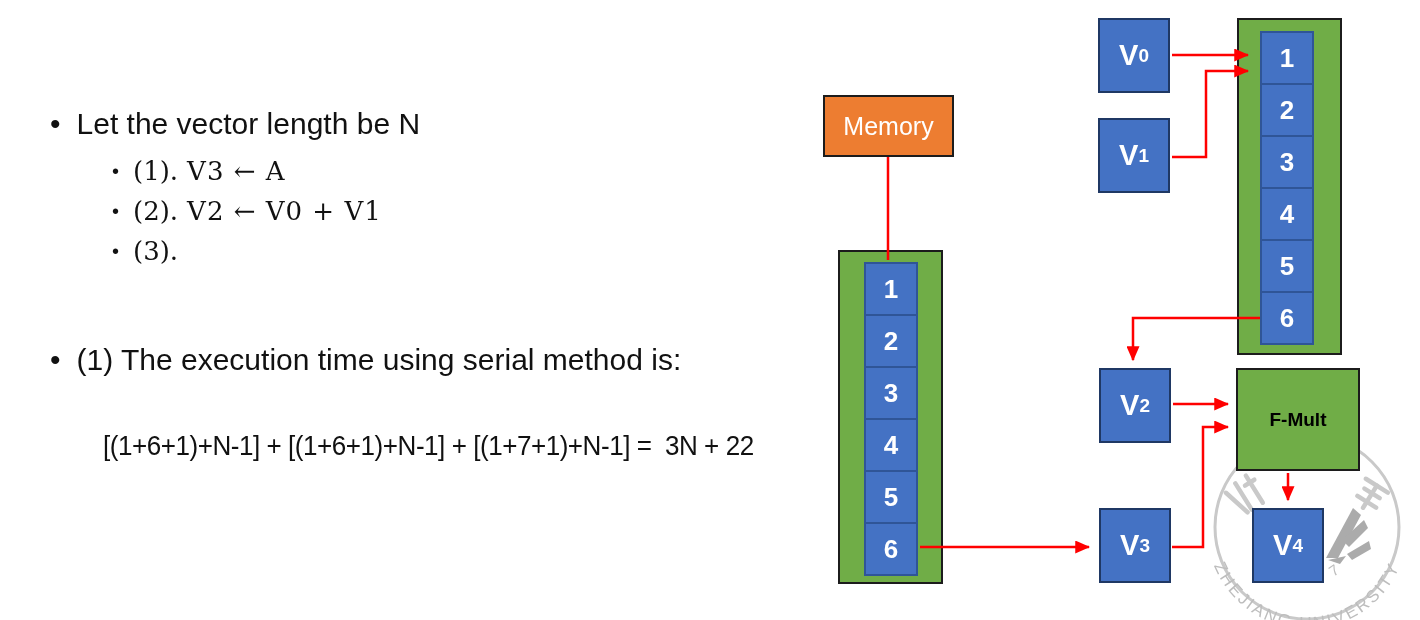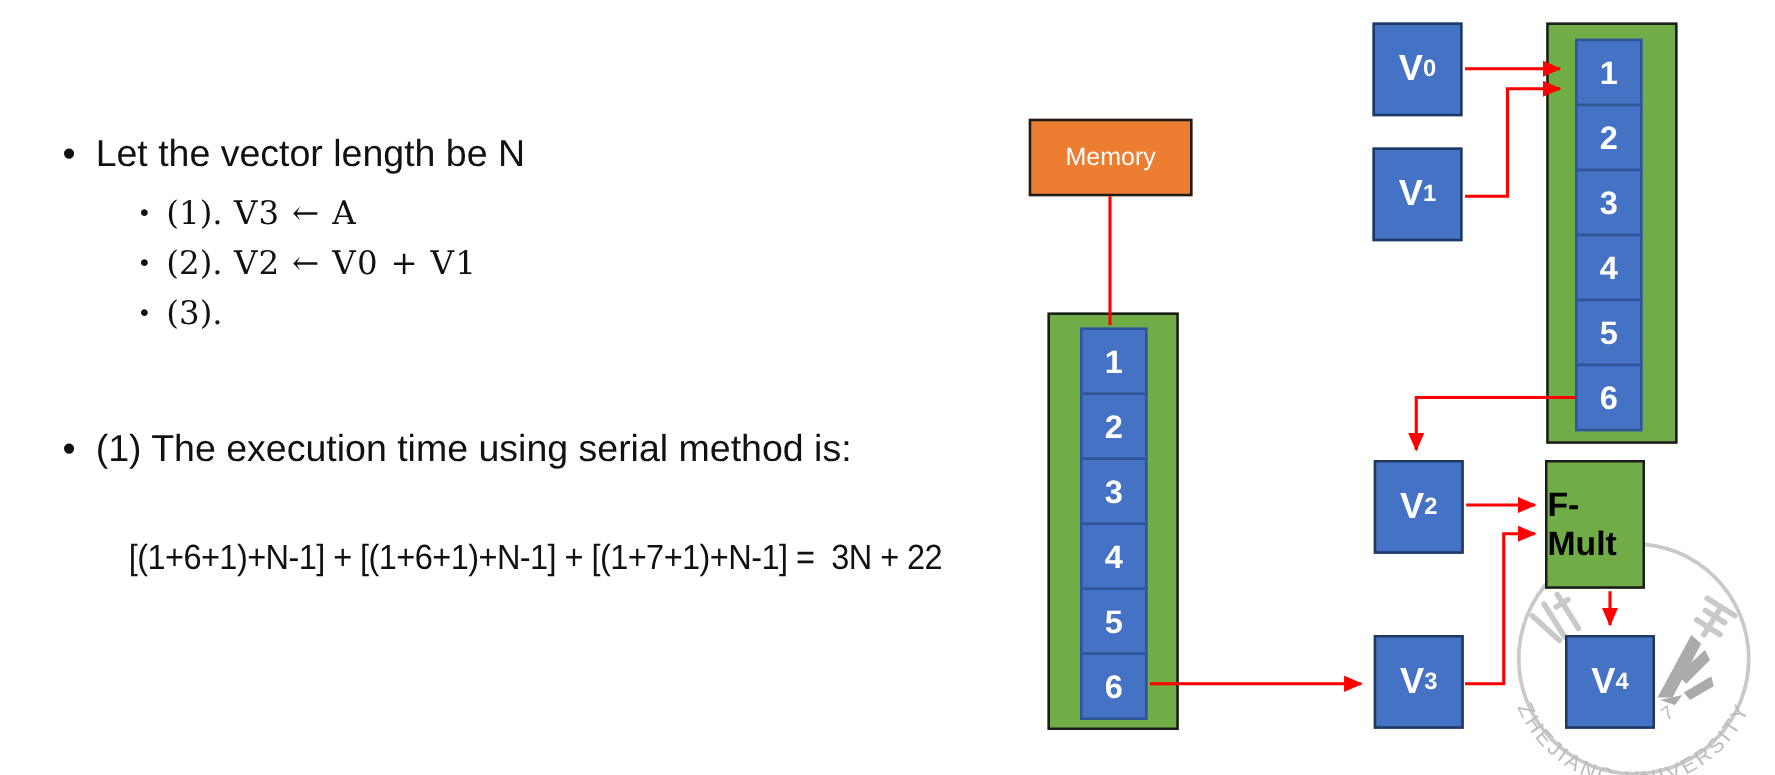--- a/index.html
+++ b/index.html
@@ -25,21 +25,21 @@
   .s3{left:112px;top:237px;}
   .formula{
     left:103px;top:430px;font-size:28px;letter-spacing:-0.5px;white-space:pre;
     transform:scaleX(0.93);transform-origin:0 0;font-weight:500;
   }
 
   
   .memory-box{
     left:823px;top:95px;width:131px;height:62px;background:#ED7D31;
     border:2px solid #1c1c1c;display:flex;align-items:center;justify-content:center;
-    color:#fff;font-size:20px;z-index:2;
+    color:#fff;font-size:25px;z-index:2;
   }
   .pipe{background:#70AD47;border:2px solid #1c1c1c;z-index:2;}
   .mem-pipe{left:838px;top:250px;width:105px;height:334px;}
   .fadd-pipe{left:1237px;top:18px;width:105px;height:337px;}
   .cells{position:absolute;left:24px;top:10px;}
   .fadd-pipe .cells{left:21px;top:11px;}
   .cell{
     width:54px;height:54px;background:#4472C4;border:2px solid #2f5597;
     color:#fff;font-size:26px;font-weight:bold;
     display:flex;align-items:center;justify-content:center;
@@ -50,23 +50,23 @@
     color:#fff;display:flex;align-items:center;justify-content:center;
     font-weight:bold;font-size:29px;z-index:2;
   }
   .vreg sub{font-size:19px;line-height:0;}
   .v0{left:1098px;top:18px;}
   .v1{left:1098px;top:118px;}
   .v2{left:1099px;top:368px;}
   .v3{left:1099px;top:508px;}
   .v4{left:1252px;top:508px;}
   .fmult-box{
-    left:1236px;top:368px;width:80px;height:103px;background:#70AD47;
+    left:1236px;top:368px;width:124px;height:103px;background:#70AD47;
     border:2px solid #1c1c1c;display:flex;align-items:center;justify-content:center;
-    color:#000;font-weight:bold;font-size:27px;z-index:2;
+    color:#000;font-weight:bold;font-size:19px;z-index:2;
   }
   .fadd-label{left:1352px;top:197px;font-size:26px;color:#111;z-index:2;}
 
   
   .arrows{position:absolute;left:0;top:0;z-index:5;pointer-events:none;}
   .watermark{position:absolute;left:0;top:0;z-index:1;pointer-events:none;}
 </style>
 </head>
 <body>
 

